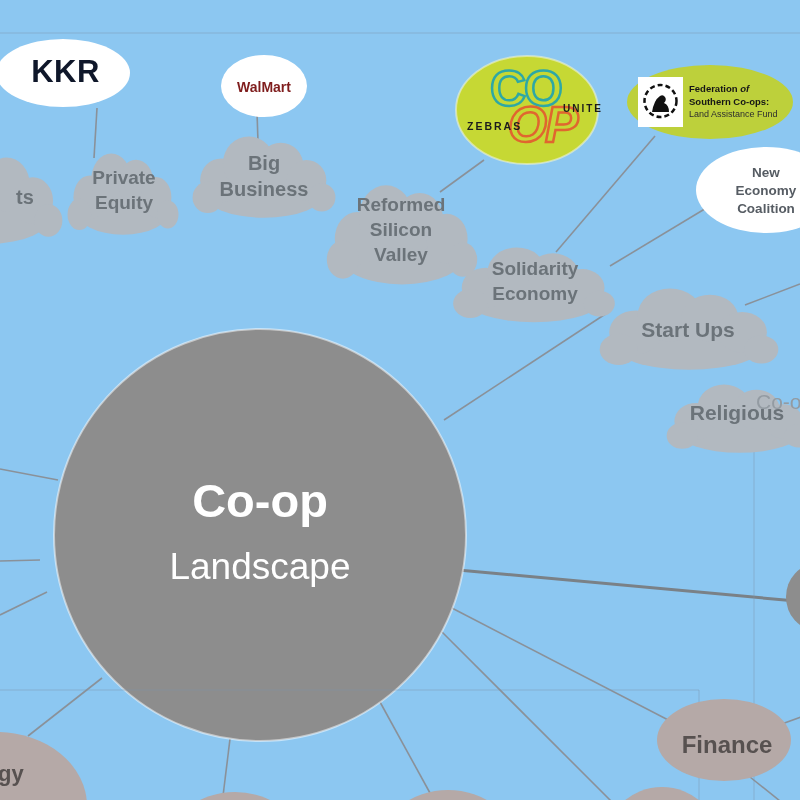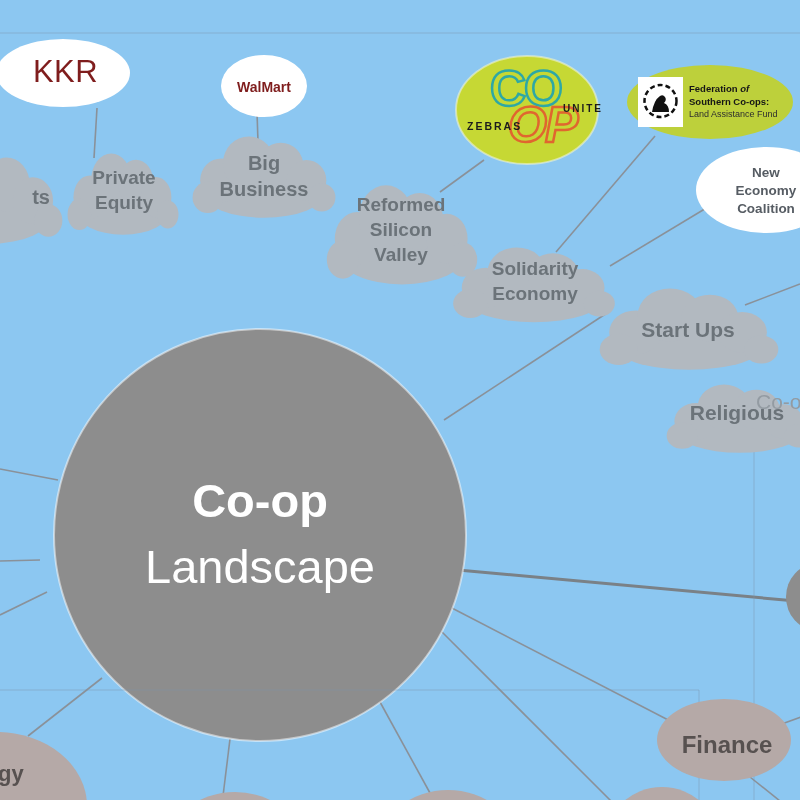--- a/index.html
+++ b/index.html
@@ -6,34 +6,34 @@
   #stage{
     position:relative;width:800px;height:800px;overflow:hidden;
     background:#8cc7f1;
     font-family:"Liberation Sans","DejaVu Sans",sans-serif;
   }
   #shapes{position:absolute;left:0;top:0;}
   .lbl{position:absolute;text-align:center;color:#6b7379;font-weight:bold;line-height:1.32;}
   .cloud-lbl{color:#6b7379;}
   .white-lbl{color:#7f1d1d;}
   .tan-lbl{color:#575150;}
-  .lbl-kkr{font-size:31px;font-weight:400;color:#7f1d1d;letter-spacing:.5px;}
+  .lbl-kkr{font-size:31px;font-weight:700;color:#0f172a;letter-spacing:.5px;}
   .lbl-walmart{font-size:14px;}
   .lbl-pe,.lbl-rsv{font-size:19px;}
   .lbl-bb{font-size:20px;}
   .lbl-se{font-size:19px;}
   .lbl-su,.lbl-rel{font-size:21px;}
-  .lbl-ts{font-size:20px;text-align:right;}
+  .lbl-ts{font-size:20px;text-align:center;}
   .lbl-nec{font-size:13.5px;line-height:18px;color:#565c63;}
   .lbl-fin{font-size:24px;}
   .lbl-gy{font-size:22px;text-align:left;}
   .lbl-coo{font-size:21px;font-weight:400;color:#939ba2;text-align:left;}
   .center-text{position:absolute;left:110px;top:468px;width:300px;text-align:center;color:#fff;}
   .center-text .l1{font-size:47px;font-weight:bold;line-height:66px;}
-  .center-text .l2{font-size:47px;font-weight:400;line-height:66px;}
+  .center-text .l2{font-size:37px;font-weight:400;line-height:66px;}
   
   .zlogo{position:absolute;left:456px;top:56px;width:150px;height:108px;}
   .zlogo span{position:absolute;display:block;}
   .z-co,.z-op{font-size:50px;font-weight:bold;line-height:1;letter-spacing:-2px;
       -webkit-text-fill-color:transparent;}
   .z-co{left:34px;top:8px;color:#b91c1c;-webkit-text-stroke:2.5px #2ea8a5;}
   .z-op{left:52px;top:44px;color:#14532d;font-style:italic;-webkit-text-stroke:2.5px #e0662f;}
   .z-unite{left:107px;top:47px;font-size:10px;font-weight:bold;letter-spacing:2px;color:#1c1c1c;}
   .z-zebras{left:11px;top:64px;font-size:10.5px;font-weight:bold;letter-spacing:2px;color:#1c1c1c;}
   

